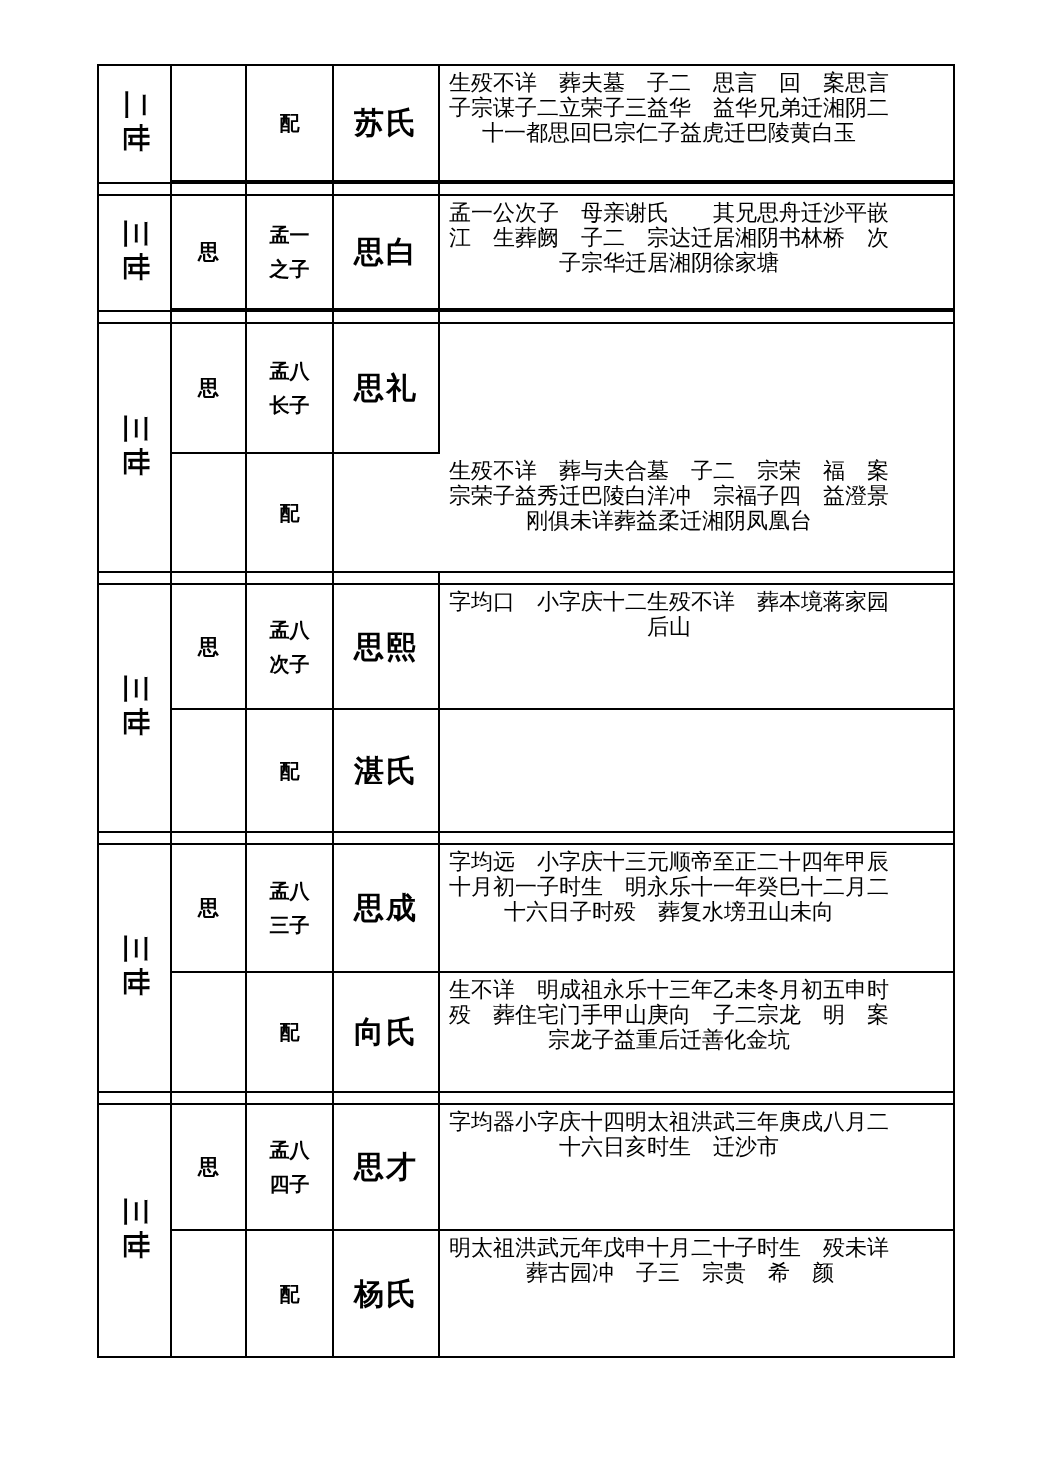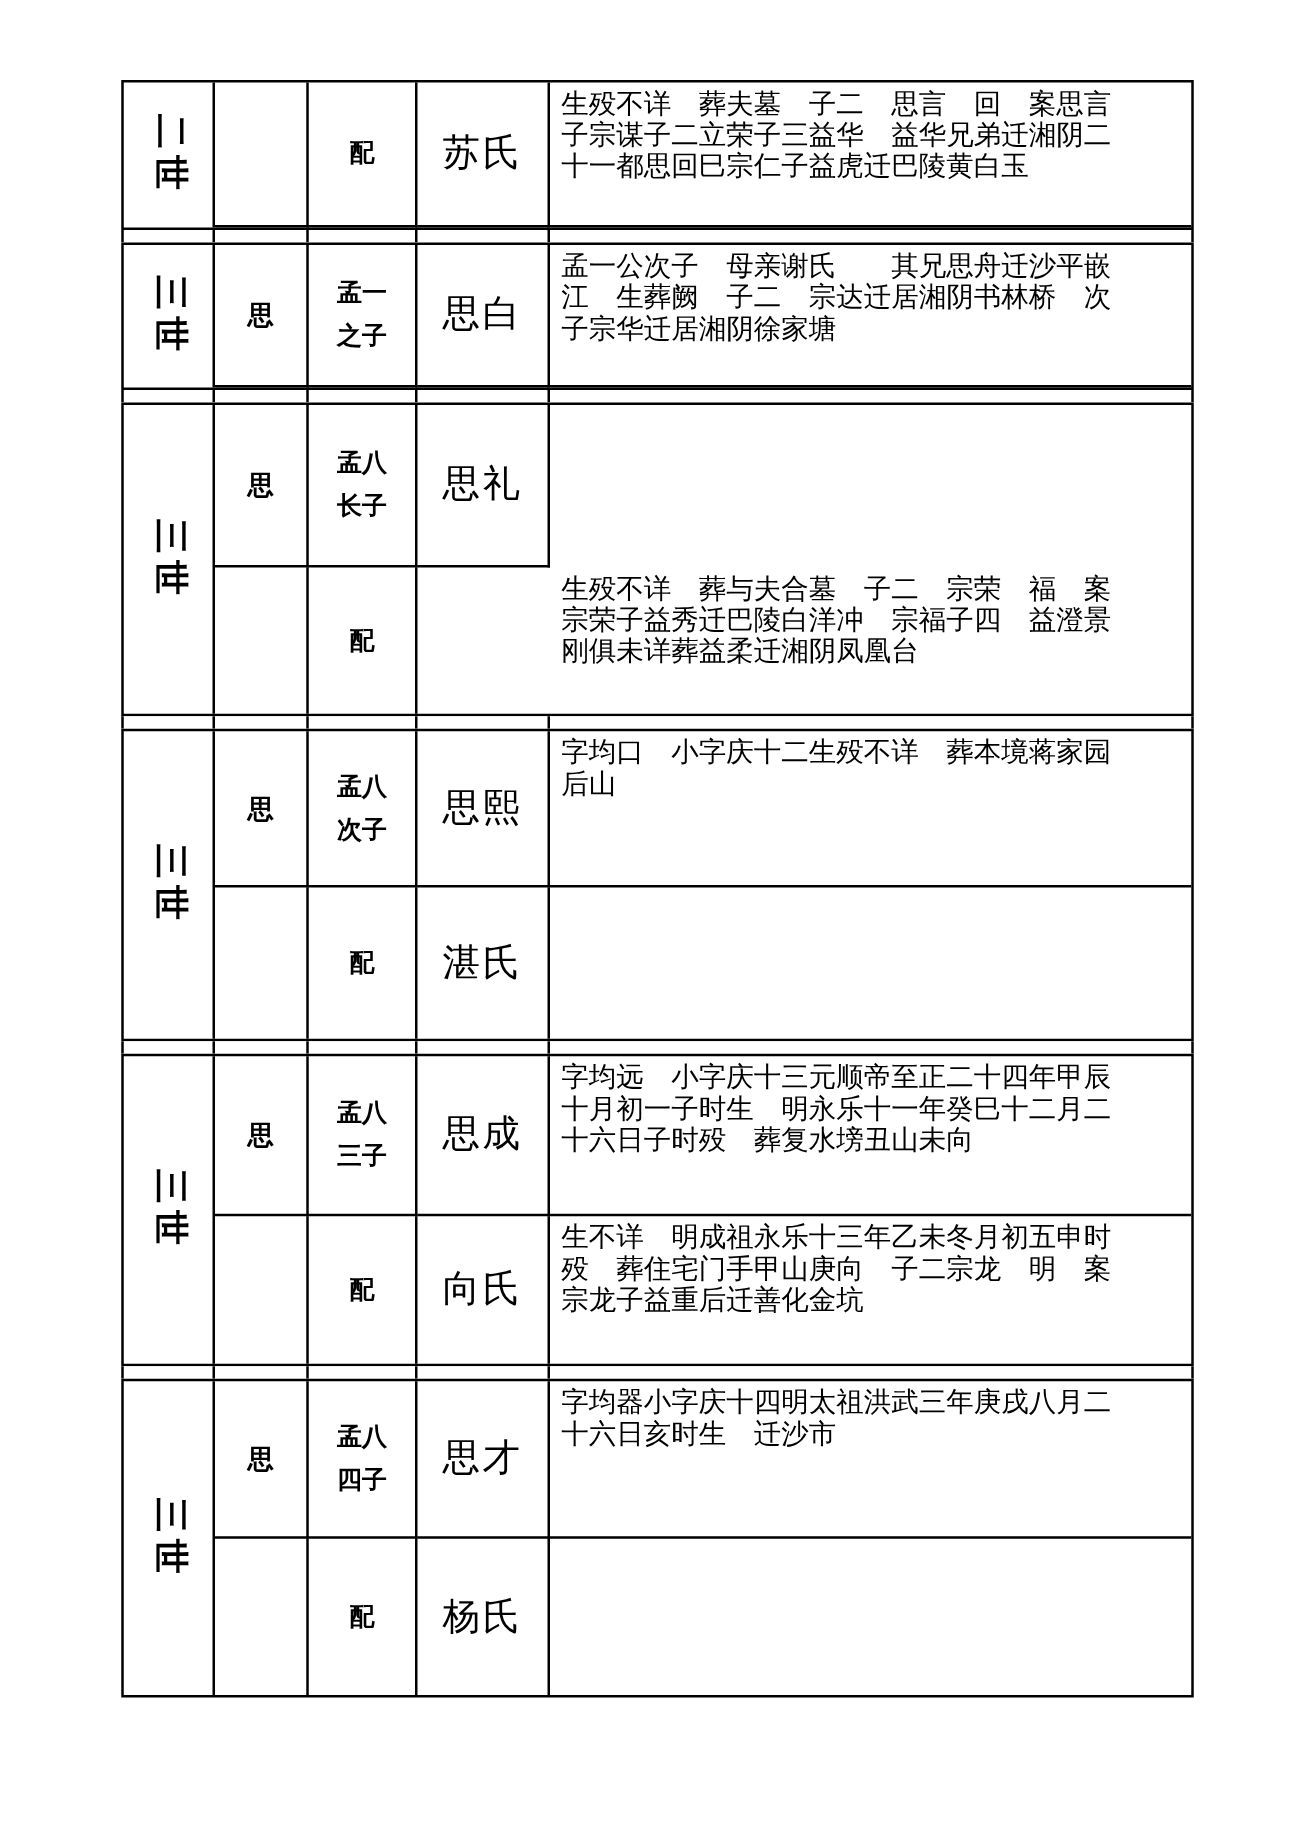--- a/index.html
+++ b/index.html
@@ -23,22 +23,22 @@
   .r2{grid-row:2;}
   .c2{grid-column:2;}
   .c3{grid-column:3;}
   .c4{grid-column:4;}
   .c5{grid-column:5;}
 
   .gen-text{font-weight:bold;font-size:28px;line-height:1;letter-spacing:5px;
             white-space:nowrap;transform:rotate(90deg);}
   .branch-text{font-weight:bold;font-size:21px;line-height:30px;text-align:center;}
   .rel-text{font-weight:bold;font-size:20px;line-height:34px;text-align:center;white-space:pre-line;}
-  .name-text{font-weight:normal;font-size:30px;letter-spacing:2px;line-height:1.2;}
-  .detail{align-items:flex-start;justify-content:flex-start;text-align:left;
+  .name-text{font-weight:bold;font-size:30px;letter-spacing:2px;line-height:1.2;}
+  .detail{align-items:flex-start;justify-content:flex-start;text-align:center;
           font-size:22px;line-height:25px;white-space:pre-line;padding:4px 4px 4px 9px;}
 
   .gap{position:absolute;left:0;width:858px;height:10px;background:#fff;}
   .gap i{position:absolute;top:0;width:2px;height:10px;background:#000;}
 </style>
 </head>
 <body>
 
 <div class="page">
   <div class="tbl">
@@ -226,16 +226,18 @@
 十六日亥时生　迁沙市</div>
       <div class="cell c2 r2">
         <span class="branch-text"></span>
       </div>
       <div class="cell c3 r2">
         <span class="rel-text">配</span>
       </div>
       <div class="cell c4 r2">
         <span class="name-text">杨氏</span>
       </div>
+      <div class="cell c5 r2 detail">明太祖洪武元年戊申十月二十子时生　殁未详
+　葬古园冲　子三　宗贵　希　颜</div>
     </div>
 
   </div>
 </div>
 
 </body></html>

